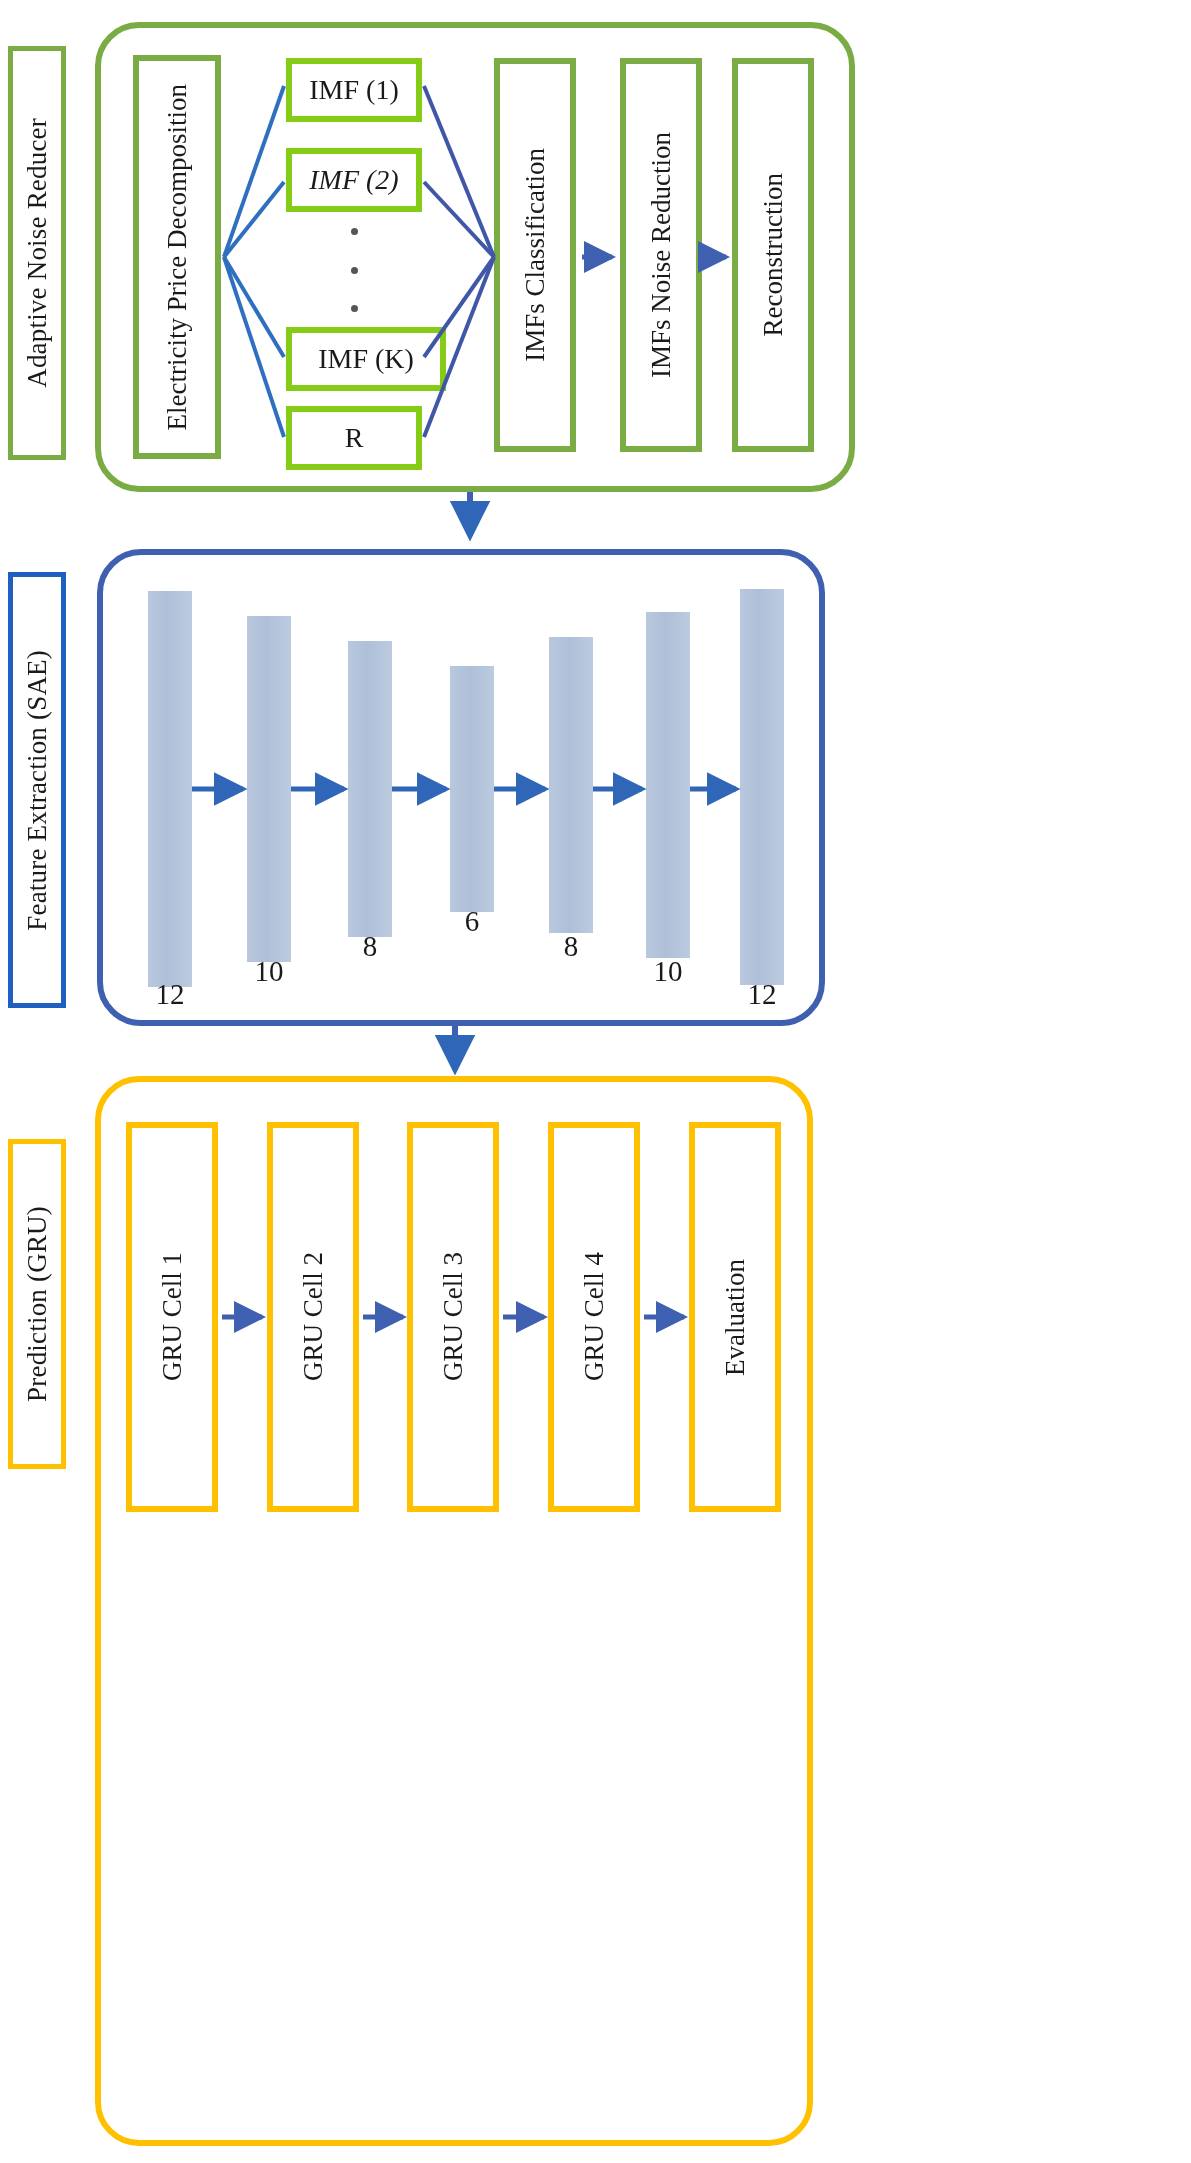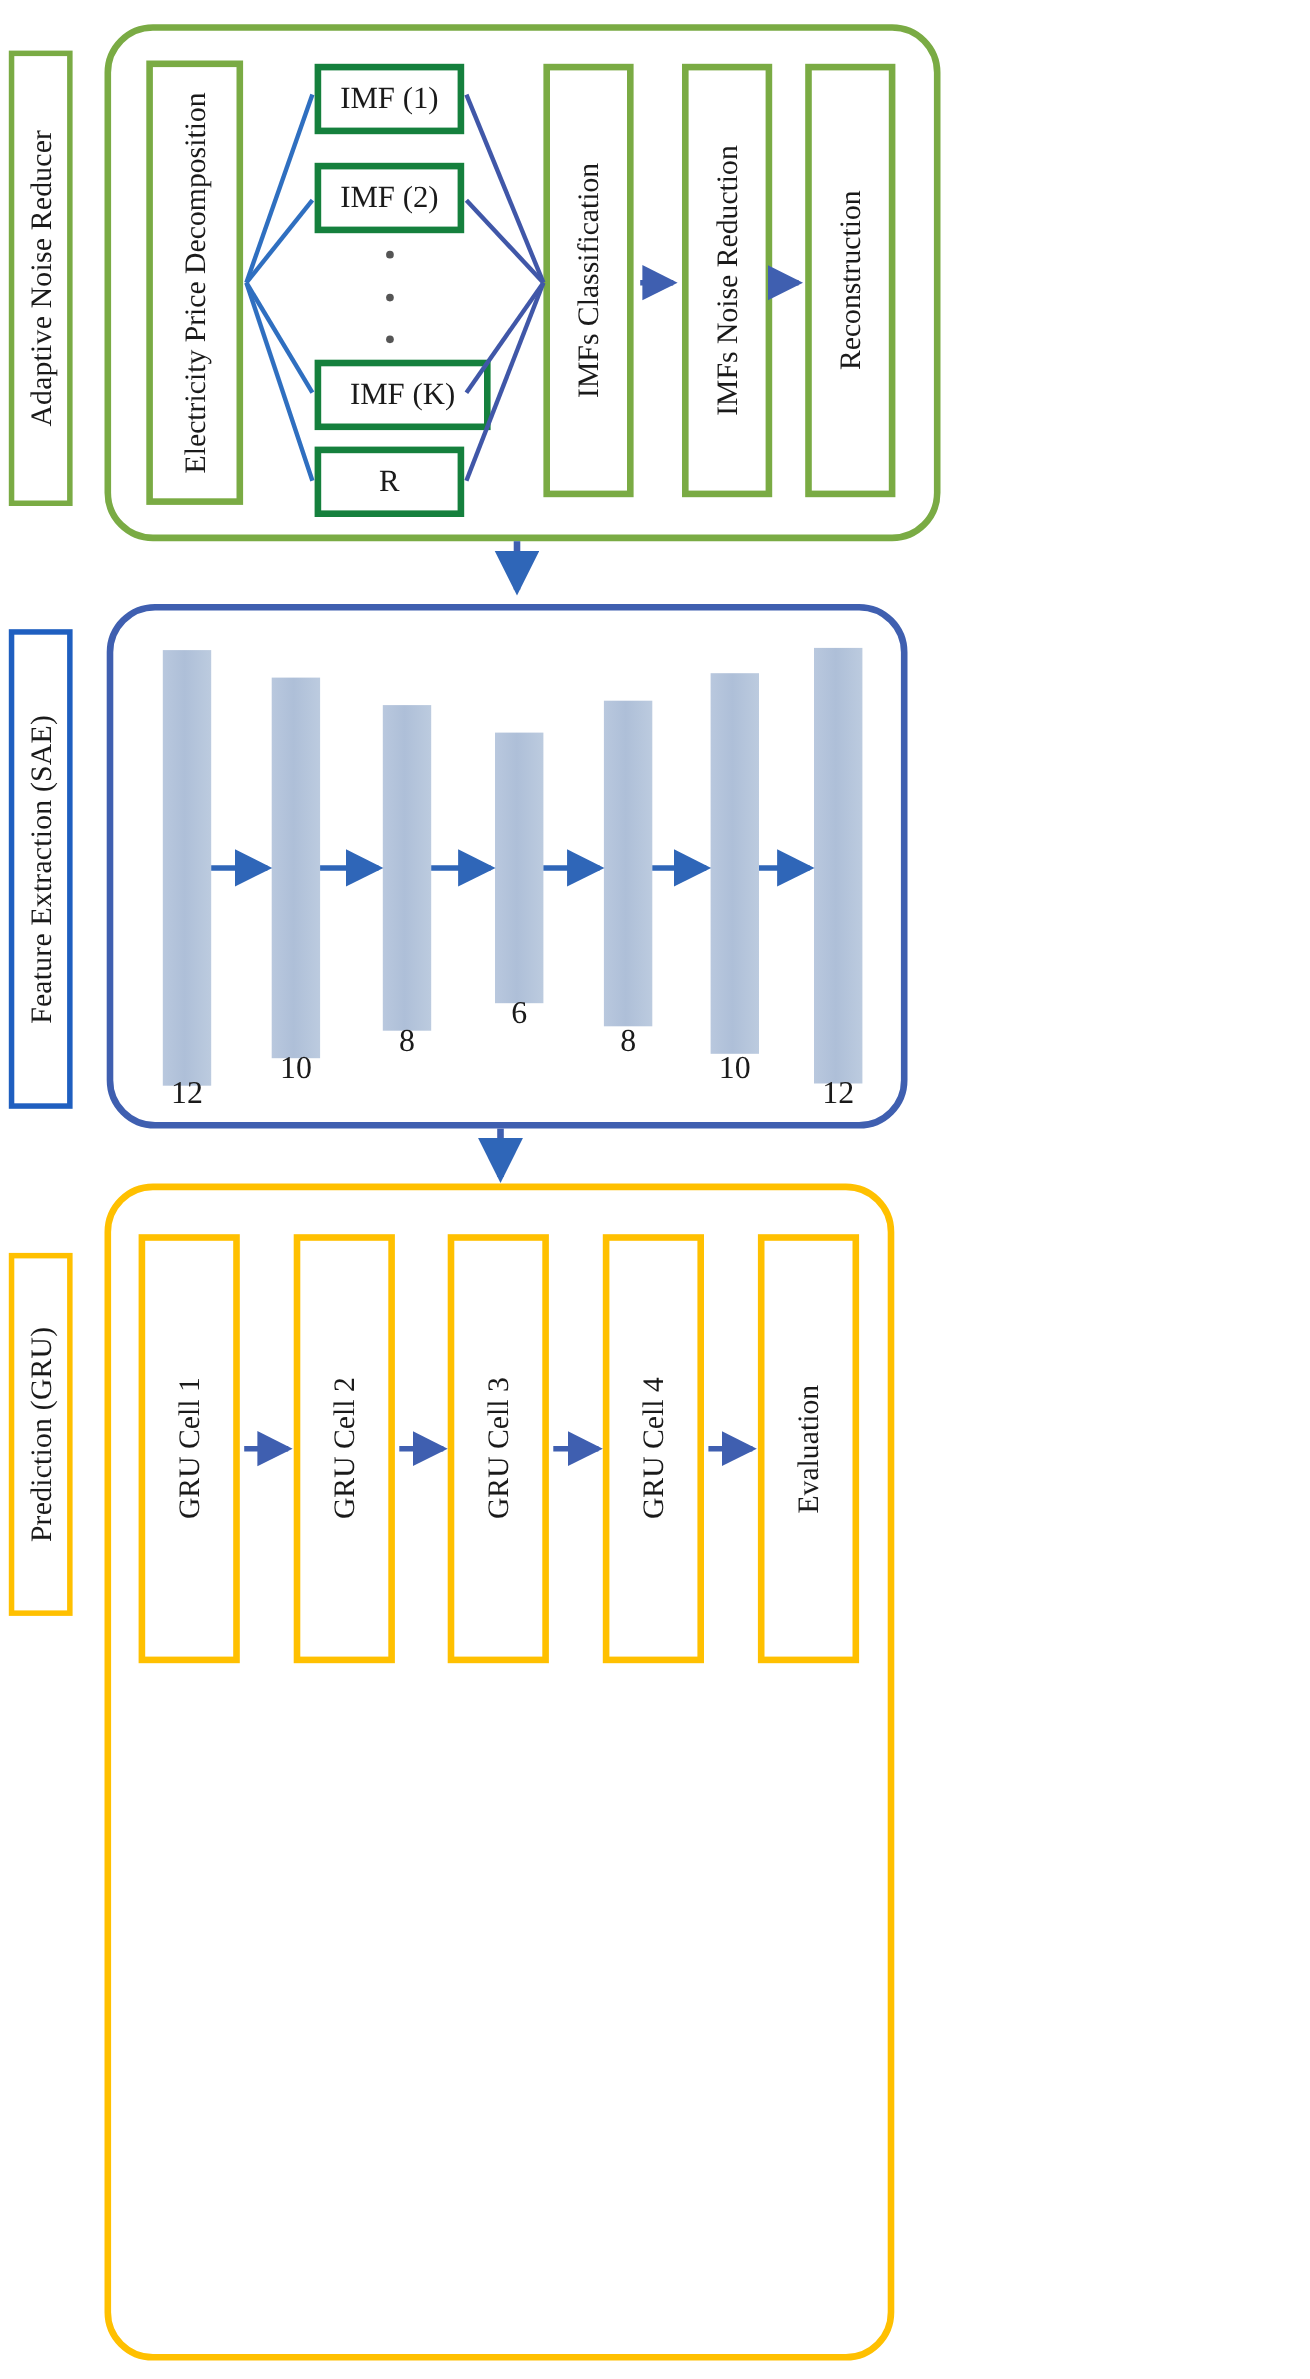--- a/index.html
+++ b/index.html
@@ -24,21 +24,21 @@
 
   
   .vbox{position:absolute;box-sizing:border-box;background:#fff;
         display:flex;align-items:center;justify-content:center;}
   .vbox .vtext{writing-mode:vertical-rl;transform:rotate(180deg);
         white-space:nowrap;font-size:27px;}
   .g-box{border:6px solid #7aab44;}
   .y-box{border:6px solid #ffc000;}
 
   .hbox{position:absolute;box-sizing:border-box;background:#fff;
-        border:6px solid #15803d;display:flex;align-items:center;justify-content:center;
+        border:6px solid #84cc16;display:flex;align-items:center;justify-content:center;
         font-size:28px;}
 
   
   .bar{position:absolute;background:linear-gradient(90deg,#b9c8de 0%,#aebfd8 45%,#bccbdf 100%);}
   .bar-label{position:absolute;font-size:29px;text-align:center;}
 
   
   .dots{position:absolute;display:flex;flex-direction:column;align-items:center;
         justify-content:space-between;}
   .dots i{display:block;width:7px;height:7px;border-radius:50%;background:#555;}
@@ -57,21 +57,21 @@
 
   <div class="section sec-green" style="left:95px;top:22px;width:760px;height:470px;"></div>
 
   <div class="vbox g-box" style="left:133px;top:55px;width:88px;height:404px;">
     <span class="vtext">Electricity Price Decomposition</span>
   </div>
 
   <div class="hbox" style="left:286px;top:58px;width:136px;height:64px;">
     <span>IMF (1)</span>
   </div>
-  <div class="hbox" style="left:286px;top:148px;width:136px;height:64px;">
+  <div class="hbox" style="left:286px;top:148px;width:136px;height:64px;font-style:italic;">
     <span>IMF (2)</span>
   </div>
 
   <div class="dots" style="left:347px;top:228px;width:14px;height:84px;">
     <i></i>
       <i></i>
       <i></i>
   </div>
 
   <div class="hbox" style="left:286px;top:327px;width:160px;height:64px;">

